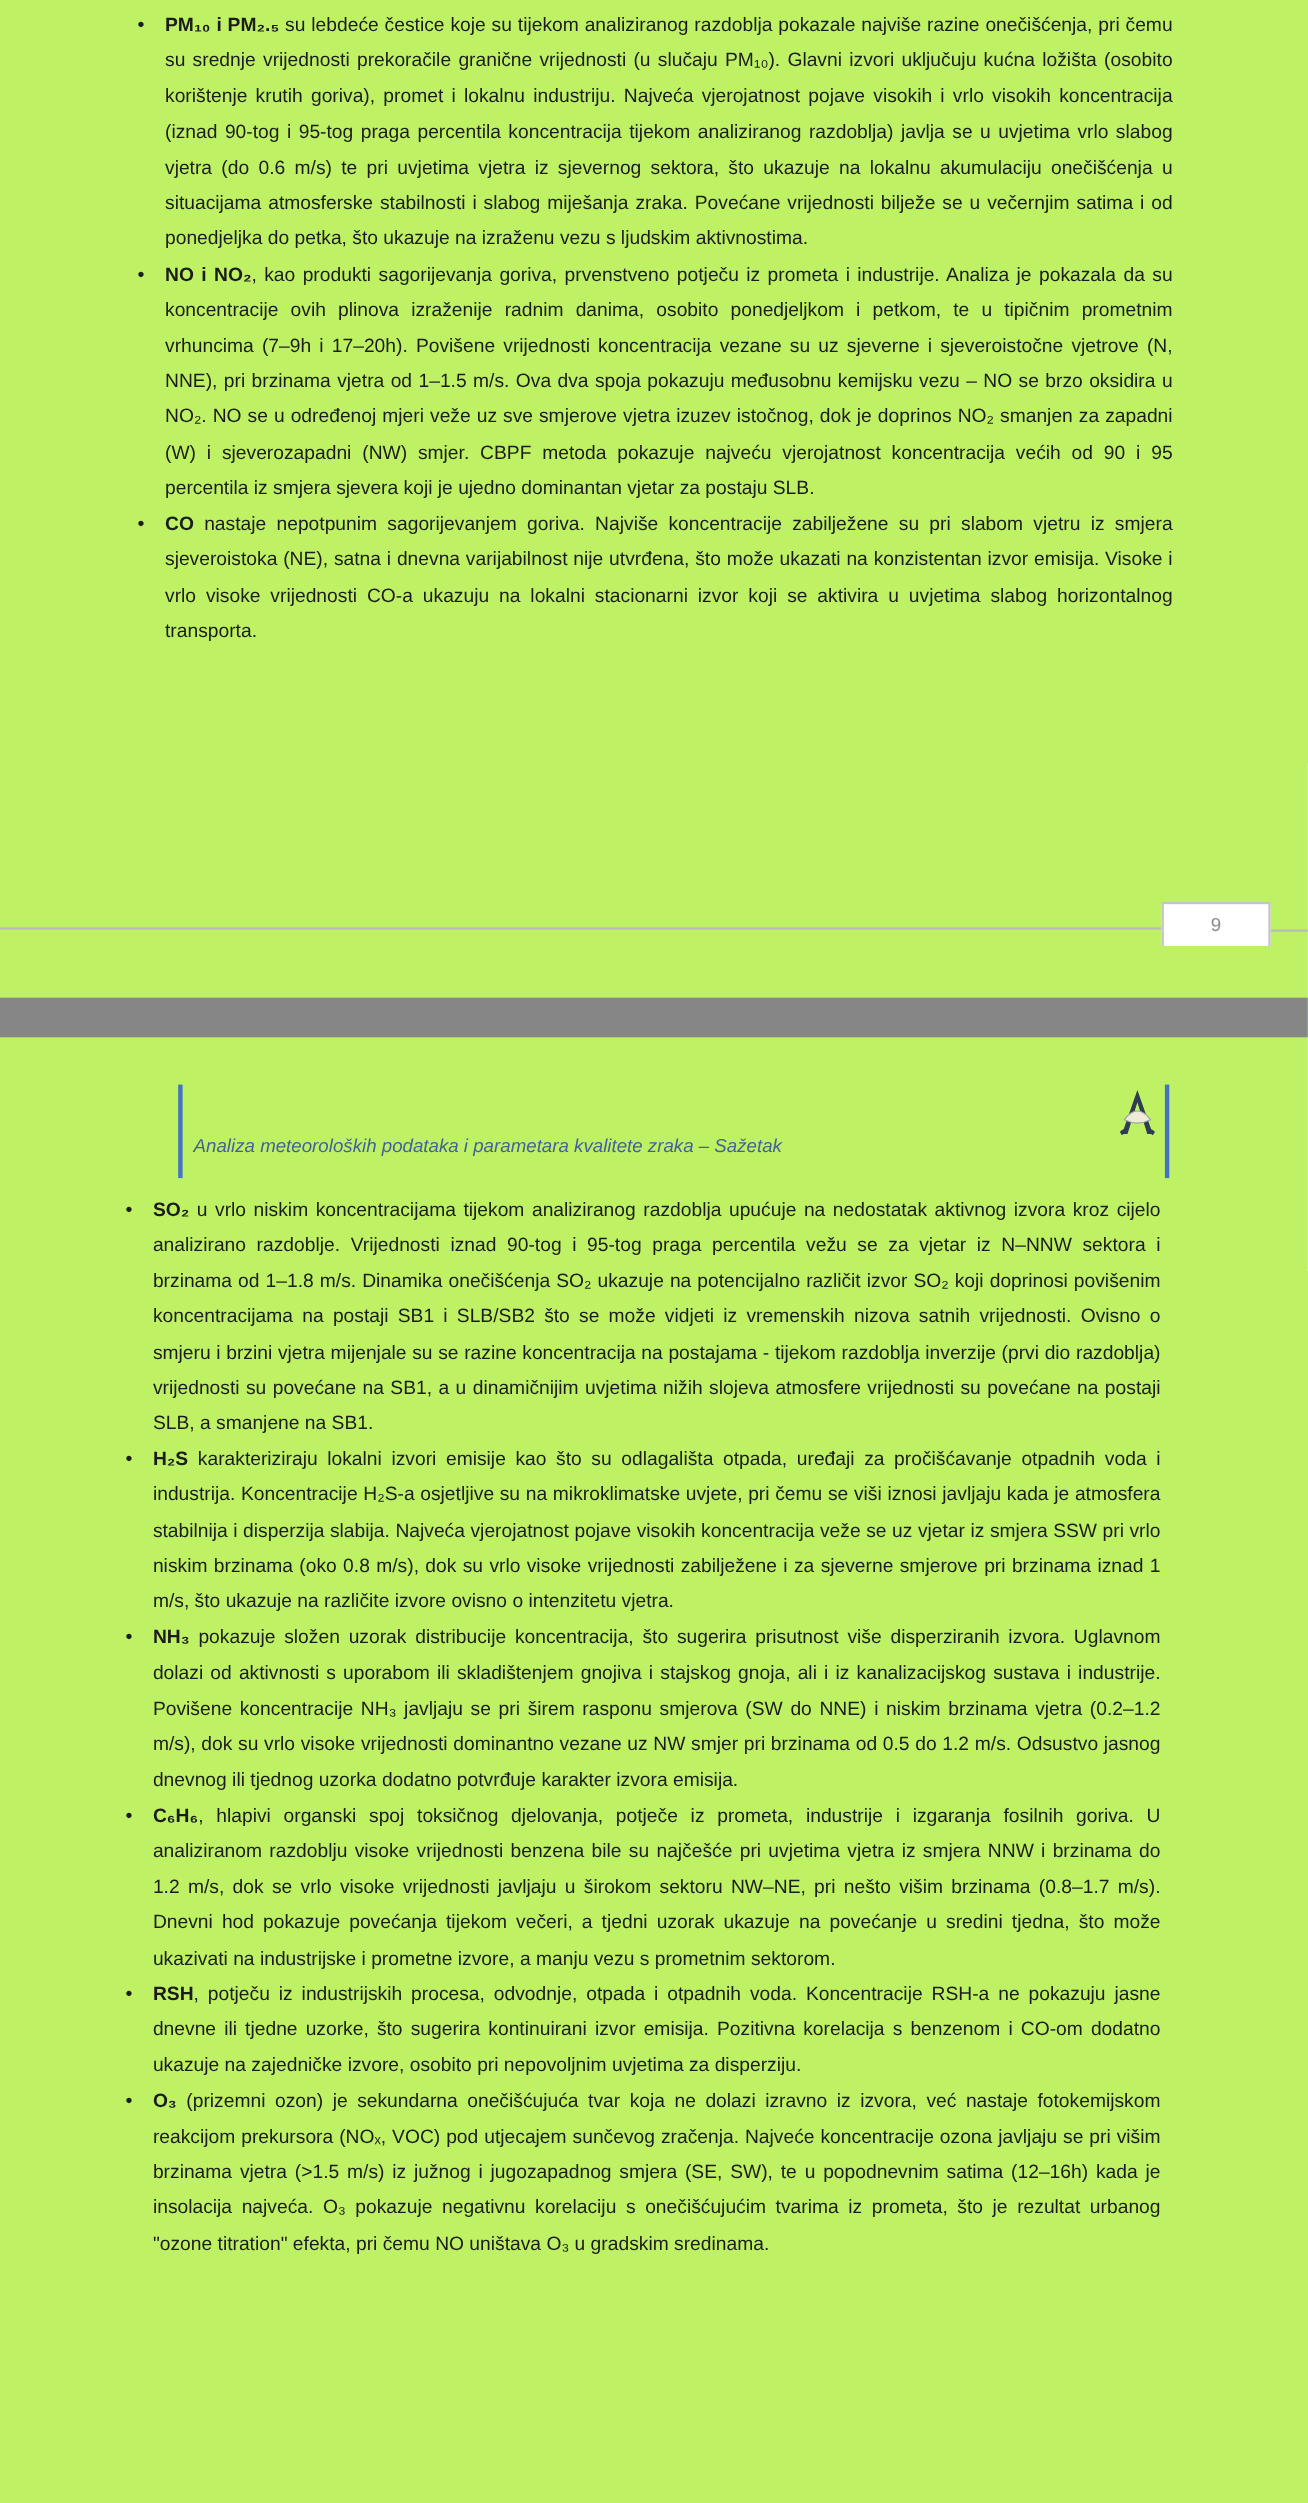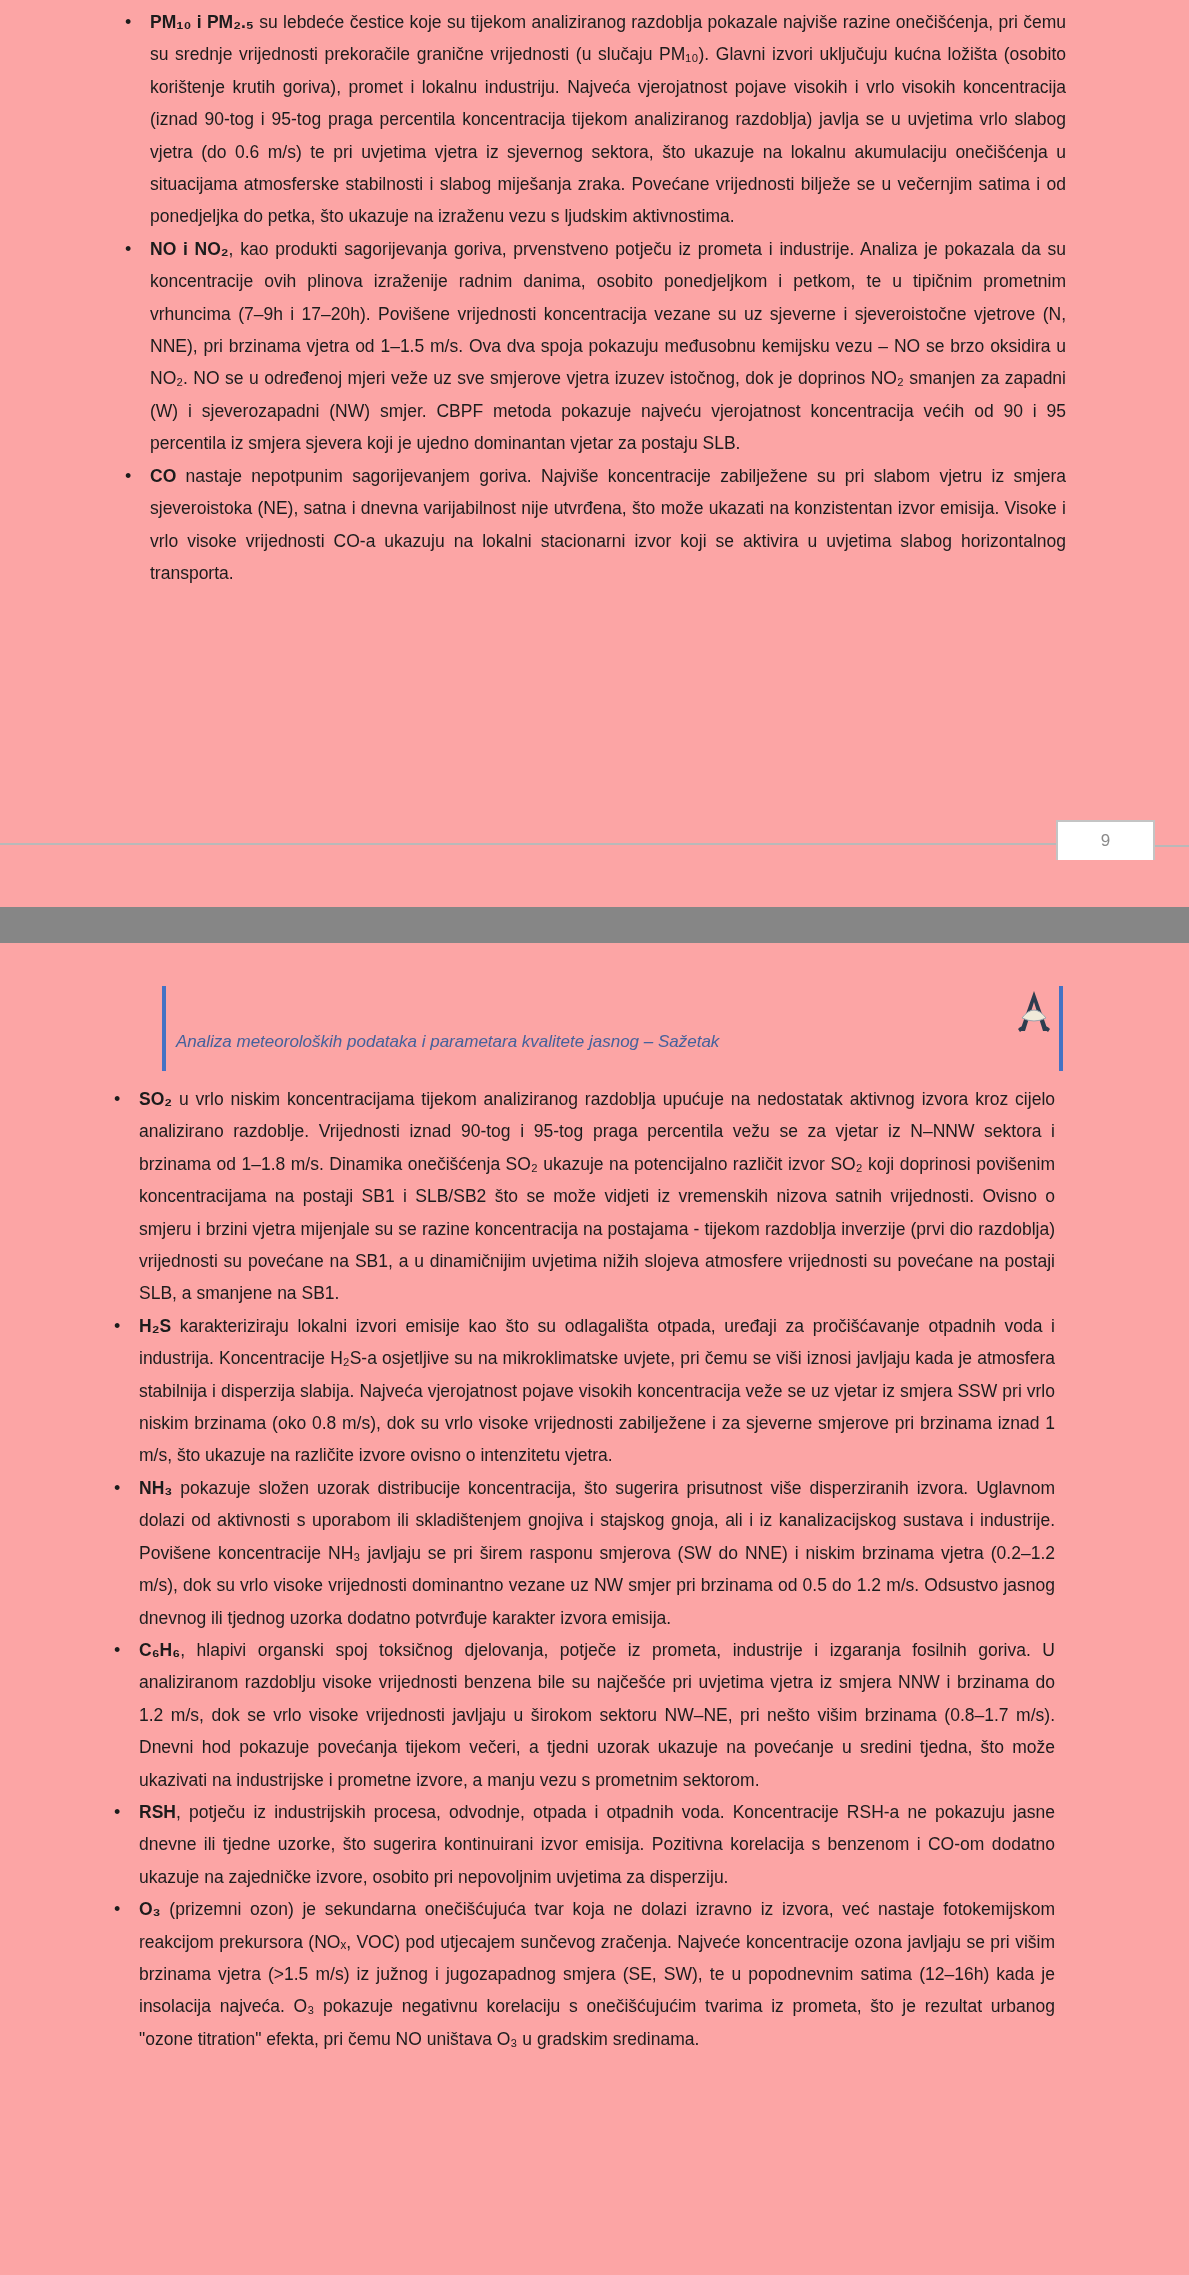--- a/index.html
+++ b/index.html
@@ -1,18 +1,18 @@
 <!DOCTYPE html>
 <html><head>
 <meta charset="utf-8">
 <style>
   html,body { margin:0; padding:0; background:#ffffff; }
   #canvas {
     position:relative; width:1189px; height:2275px;
-    background:#fca5a5; overflow:hidden;
+    background:#bef264; overflow:hidden;
     font-family:"Liberation Sans", sans-serif;
     color:#1c1c1c;
   }
   ul.bullets { list-style:none; margin:0; padding:0; width:916px; }
   ul.bullets li {
     position:relative; text-align:justify;
     font-size:17.5px; line-height:32.4px;
   }
   ul.bullets li::before {
     content:"\2022";
@@ -79,21 +79,21 @@
 
     <div class="hdr-logo">
       <svg width="48" height="48" viewBox="0 0 48 48" xmlns="http://www.w3.org/2000/svg">
         <path d="M24 3 L10 43 L15 43 L24 14 L33 43 L38 43 Z" fill="#2e3d4f"></path>
         <path d="M8 41 Q12 36 14 41 L10 44 Z" fill="#2e3d4f"></path>
         <path d="M40 41 Q36 36 34 41 L38 44 Z" fill="#2e3d4f"></path>
         <path d="M12 30 Q24 14 36 30 Q24 36 12 30 Z" fill="#f0ead9" stroke="#9aa3ad" stroke-width="1"></path>
       </svg>
     </div>
 
-    <div class="hdr-title">Analiza meteoroloških podataka i parametara kvalitete jasnog – Sažetak</div>
+    <div class="hdr-title">Analiza meteoroloških podataka i parametara kvalitete zraka – Sažetak</div>
 
     <ul class="bullets page2-list">
       <li>
         <strong>SO₂</strong><span> u vrlo niskim koncentracijama tijekom analiziranog razdoblja upućuje na nedostatak aktivnog izvora kroz cijelo analizirano razdoblje. Vrijednosti iznad 90-tog i 95-tog praga percentila vežu se za vjetar iz N–NNW sektora i brzinama od 1–1.8 m/s. Dinamika onečišćenja SO₂ ukazuje na potencijalno različit izvor SO₂ koji doprinosi povišenim koncentracijama na postaji SB1 i SLB/SB2 što se može vidjeti iz vremenskih nizova satnih vrijednosti. Ovisno o smjeru i brzini vjetra mijenjale su se razine koncentracija na postajama - tijekom razdoblja inverzije (prvi dio razdoblja) vrijednosti su povećane na SB1, a u dinamičnijim uvjetima nižih slojeva atmosfere vrijednosti su povećane na postaji SLB, a smanjene na SB1.</span>
       </li>
       <li>
         <strong>H₂S</strong><span> karakteriziraju lokalni izvori emisije kao što su odlagališta otpada, uređaji za pročišćavanje otpadnih voda i industrija. Koncentracije H₂S-a osjetljive su na mikroklimatske uvjete, pri čemu se viši iznosi javljaju kada je atmosfera stabilnija i disperzija slabija. Najveća vjerojatnost pojave visokih koncentracija veže se uz vjetar iz smjera SSW pri vrlo niskim brzinama (oko 0.8 m/s), dok su vrlo visoke vrijednosti zabilježene i za sjeverne smjerove pri brzinama iznad 1 m/s, što ukazuje na različite izvore ovisno o intenzitetu vjetra.</span>
       </li>
       <li>
         <strong>NH₃</strong><span> pokazuje složen uzorak distribucije koncentracija, što sugerira prisutnost više disperziranih izvora. Uglavnom dolazi od aktivnosti s uporabom ili skladištenjem gnojiva i stajskog gnoja, ali i iz kanalizacijskog sustava i industrije. Povišene koncentracije NH₃ javljaju se pri širem rasponu smjerova (SW do NNE) i niskim brzinama vjetra (0.2–1.2 m/s), dok su vrlo visoke vrijednosti dominantno vezane uz NW smjer pri brzinama od 0.5 do 1.2 m/s. Odsustvo jasnog dnevnog ili tjednog uzorka dodatno potvrđuje karakter izvora emisija.</span>

